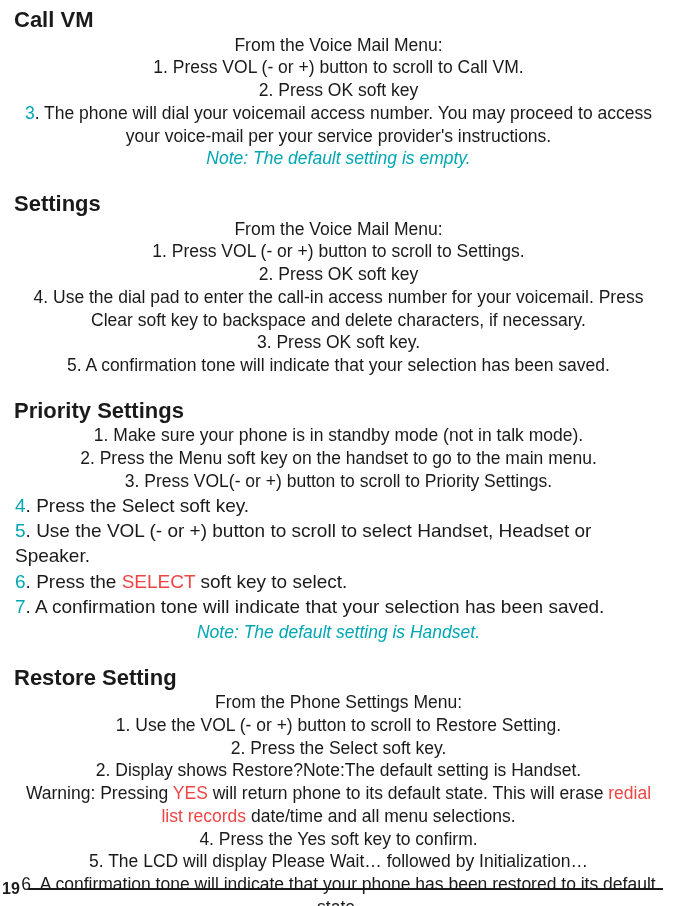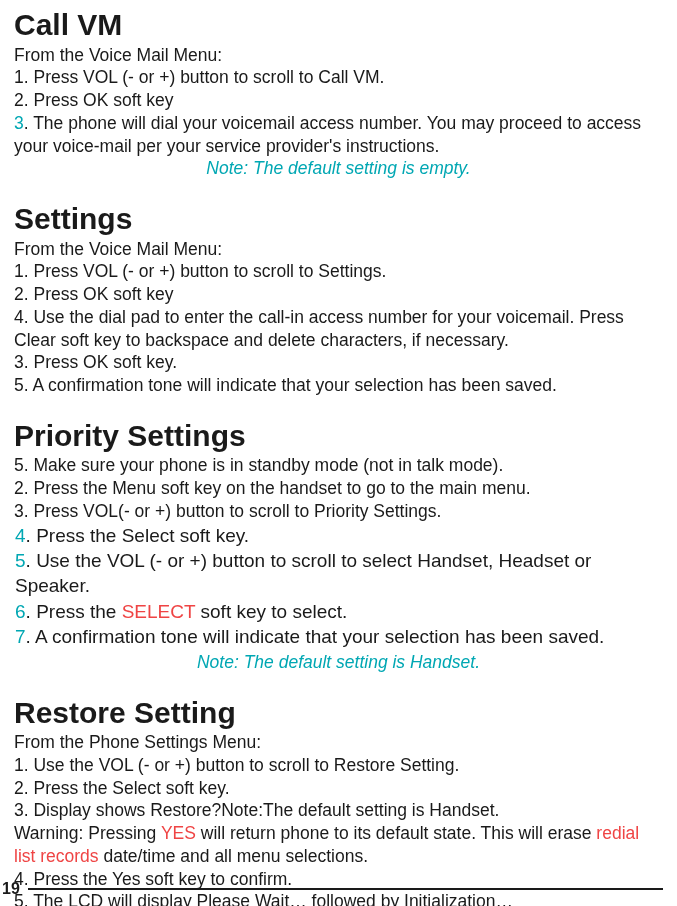--- a/index.html
+++ b/index.html
@@ -7,29 +7,30 @@
     width:677px;height:906px;
     font-family:Arial,Helvetica,sans-serif;
     color:#1a1a1a;
     box-sizing:border-box;
     padding:6px 14px 0 14px;
     position:relative;
   }
   .section-title{
     font-family:Arial,Helvetica,sans-serif;
     font-weight:700;
-    font-size:30px;
+    font-size:22px;
     margin:0;
     line-height:1.25;
   }
   .body-line{
     font-family:Arial,Helvetica,sans-serif;
     font-size:17.5px;
     line-height:1.3;
     margin:0;
+    text-align:center;
   }
   .body-line-lg{
     font-family:Arial,Helvetica,sans-serif;
     font-size:19px;
     line-height:1.3;
     margin:1px;
   }
   .note{
     font-style:italic;
     color:#00a7b3;
@@ -70,35 +71,35 @@
 <p class="body-line">From the Voice Mail Menu:</p>
 <p class="body-line">1. Press VOL (- or +) button to scroll to Settings.</p>
 <p class="body-line">2. Press OK soft key</p>
 <p class="body-line">4. Use the dial pad to enter the call-in access number for your voicemail. Press Clear soft key to backspace and delete characters, if necessary.</p>
 <p class="body-line">3. Press OK soft key.</p>
 <p class="body-line">5. A confirmation tone will indicate that your selection has been saved.</p>
 
 <div class="gap"></div>
 
 <p class="section-title">Priority Settings</p>
-<p class="body-line">5. Make sure your phone is in standby mode (not in talk mode).</p>
+<p class="body-line">1. Make sure your phone is in standby mode (not in talk mode).</p>
 <p class="body-line">2. Press the Menu soft key on the handset to go to the main menu.</p>
 <p class="body-line">3. Press VOL(- or +) button to scroll to Priority Settings.</p>
 <p class="body-line-lg"><span class="num-cyan">4</span><span>. Press the Select soft key.</span></p>
 <p class="body-line-lg"><span class="num-cyan">5</span><span>. Use the VOL (- or +) button to scroll to select Handset, Headset or Speaker.</span></p>
 <p class="body-line-lg"><span class="num-cyan">6</span><span>. Press the </span><span class="cyan">SELECT</span><span> soft key to select.</span></p>
 <p class="body-line-lg"><span class="num-cyan">7</span><span>. A confirmation tone will indicate that your selection has been saved.</span></p>
 <p class="note">Note: The default setting is Handset.</p>
 
 <div class="gap"></div>
 
 <p class="section-title">Restore Setting</p>
 <p class="body-line">From the Phone Settings Menu:</p>
 <p class="body-line">1. Use the VOL (- or +) button to scroll to Restore Setting.</p>
 <p class="body-line">2. Press the Select soft key.</p>
-<p class="body-line">3. Display shows Restore?Note:The default setting is Handset.</p>
+<p class="body-line">2. Display shows Restore?Note:The default setting is Handset.</p>
 <p class="body-line"><span>Warning: Pressing </span><span class="cyan">YES</span><span> will return phone to its default state. This will erase </span><span class="cyan">redial list records</span><span> date/time and all menu selections.</span></p>
 <p class="body-line">4. Press the Yes soft key to confirm.</p>
 <p class="body-line">5. The LCD will display Please Wait… followed by Initialization…</p>
 <p class="body-line">6. A confirmation tone will indicate that your phone has been restored to its default state.</p>
 
 <div class="page-num">19</div>
 <div class="page-rule"></div>
 
 </body></html>

